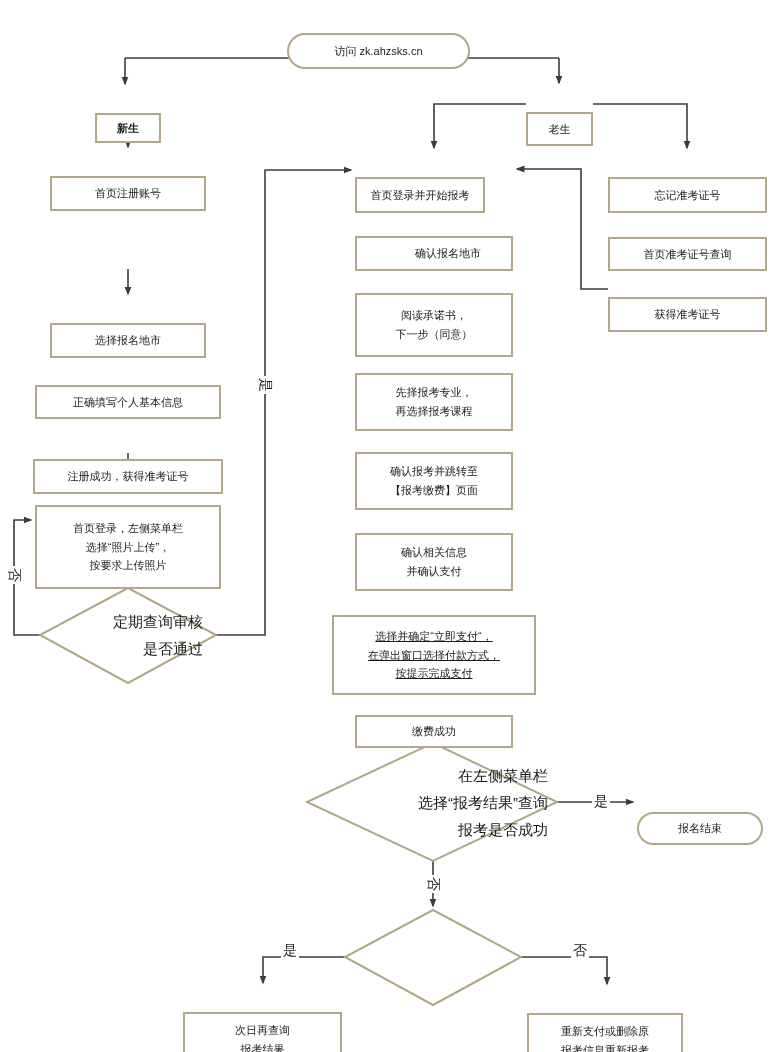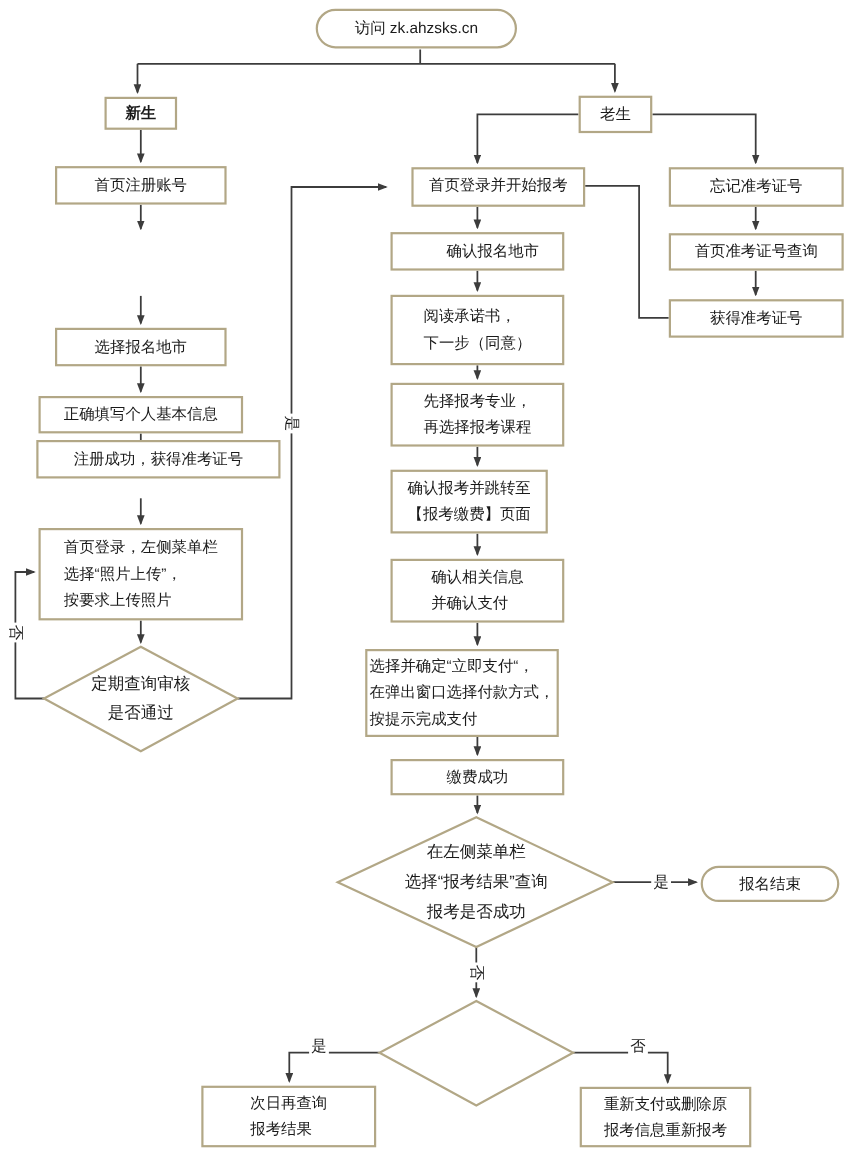--- a/index.html
+++ b/index.html
@@ -15,27 +15,27 @@
     overflow:hidden;
   }
   svg.wires{position:absolute;left:0;top:0;z-index:0;}
   .edge{fill:none;stroke:var(--line);stroke-width:1.6;}
   .arrowhead{fill:var(--line);}
   .diamond{fill:#ffffff;stroke:var(--border);stroke-width:2;}
   .node{
     position:absolute;z-index:2;box-sizing:border-box;
     background:#ffffff;border:2px solid var(--border);
     display:flex;align-items:center;justify-content:center;
-    text-align:left;font-size:14px;line-height:1.7;
-    white-space:pre-line;color:var(--text);
+    text-align:center;font-size:11px;line-height:1.7;
+    white-space:pre-line;color:var(--text);margin-top:25px;
   }
   .pill{border-radius:18px;}
   .dtext{
     position:absolute;z-index:2;transform:translate(-50%,-50%);
-    text-align:center;font-size:15px;line-height:1.8;white-space:pre-line;
+    text-align:right;font-size:15px;line-height:1.8;white-space:pre-line;
     color:var(--text);
   }
   .lbl{
     position:absolute;z-index:3;transform:translate(-50%,-50%);
     background:#ffffff;font-size:14px;padding:0 2px;color:var(--text);
   }
   .lbl.rot{transform:translate(-50%,-50%) rotate(90deg);}
 </style>
 </head>
 <body>
@@ -89,43 +89,43 @@
     <polygon class="diamond" points="433,910 521,957 433,1005 345,957"></polygon>
   </svg>
 
   <div class="node pill" style="left:287px;top:8px;width:183px;height:36px;">访问 zk.ahzsks.cn</div>
   <div class="node pill" style="left:637px;top:787px;width:126px;height:33px;">报名结束</div>
 
   <div class="node" style="left:95px;top:88px;width:66px;height:30px;font-weight:bold;">新生</div>
   <div class="node" style="left:50px;top:151px;width:156px;height:35px;">首页注册账号</div>
   <div class="node" style="left:50px;top:298px;width:156px;height:35px;">选择报名地市</div>
   <div class="node" style="left:35px;top:360px;width:186px;height:34px;">正确填写个人基本信息</div>
-  <div class="node" style="left:33px;top:400px;width:222px;height:35px;">注册成功，获得准考证号</div>
+  <div class="node" style="left:33px;top:434px;width:190px;height:35px;">注册成功，获得准考证号</div>
   <div class="node" style="left:35px;top:480px;width:186px;height:84px;">首页登录，左侧菜单栏
 选择“照片上传”，
 按要求上传照片</div>
   <div class="dtext" style="left:128px;top:635px;width:150px;">定期查询审核
 是否通过</div>
 
   <div class="node" style="left:526px;top:87px;width:67px;height:34px;">老生</div>
   <div class="node" style="left:608px;top:212px;width:159px;height:34px;">首页准考证号查询</div>
   <div class="node" style="left:608px;top:152px;width:159px;height:36px;">忘记准考证号</div>
   <div class="node" style="left:608px;top:272px;width:159px;height:35px;">获得准考证号</div>
 
-  <div class="node" style="left:374px;top:152px;width:158px;height:36px;font-family:Liberation Serif, serif;">首页登录并开始报考</div>
+  <div class="node" style="left:355px;top:152px;width:130px;height:36px;font-family:Liberation Serif, serif;">首页登录并开始报考</div>
   <div class="node" style="left:355px;top:211px;width:158px;height:35px;padding-left:28px;">确认报名地市</div>
   <div class="node" style="left:355px;top:268px;width:158px;height:64px;">阅读承诺书，
 下一步（同意）</div>
   <div class="node" style="left:355px;top:348px;width:158px;height:58px;">先择报考专业，
 再选择报考课程</div>
-  <div class="node" style="left:355px;top:427px;width:143px;height:58px;">确认报考并跳转至
+  <div class="node" style="left:355px;top:427px;width:158px;height:58px;">确认报考并跳转至
 【报考缴费】页面</div>
   <div class="node" style="left:355px;top:508px;width:158px;height:58px;">确认相关信息
 并确认支付</div>
-  <div class="node" style="left:332px;top:590px;width:176px;height:80px;">选择并确定“立即支付“，
+  <div class="node" style="left:332px;top:590px;width:204px;height:80px;text-decoration:underline;">选择并确定“立即支付“，
 在弹出窗口选择付款方式，
 按提示完成支付</div>
   <div class="node" style="left:355px;top:690px;width:158px;height:33px;">缴费成功</div>
   <div class="dtext" style="left:433px;top:802px;width:230px;">在左侧菜单栏
 选择“报考结果”查询
 报考是否成功</div>
 
   <div class="node" style="left:527px;top:988px;width:156px;height:55px;">重新支付或删除原
 报考信息重新报考</div>
   <div class="node" style="left:183px;top:987px;width:159px;height:56px;">次日再查询

